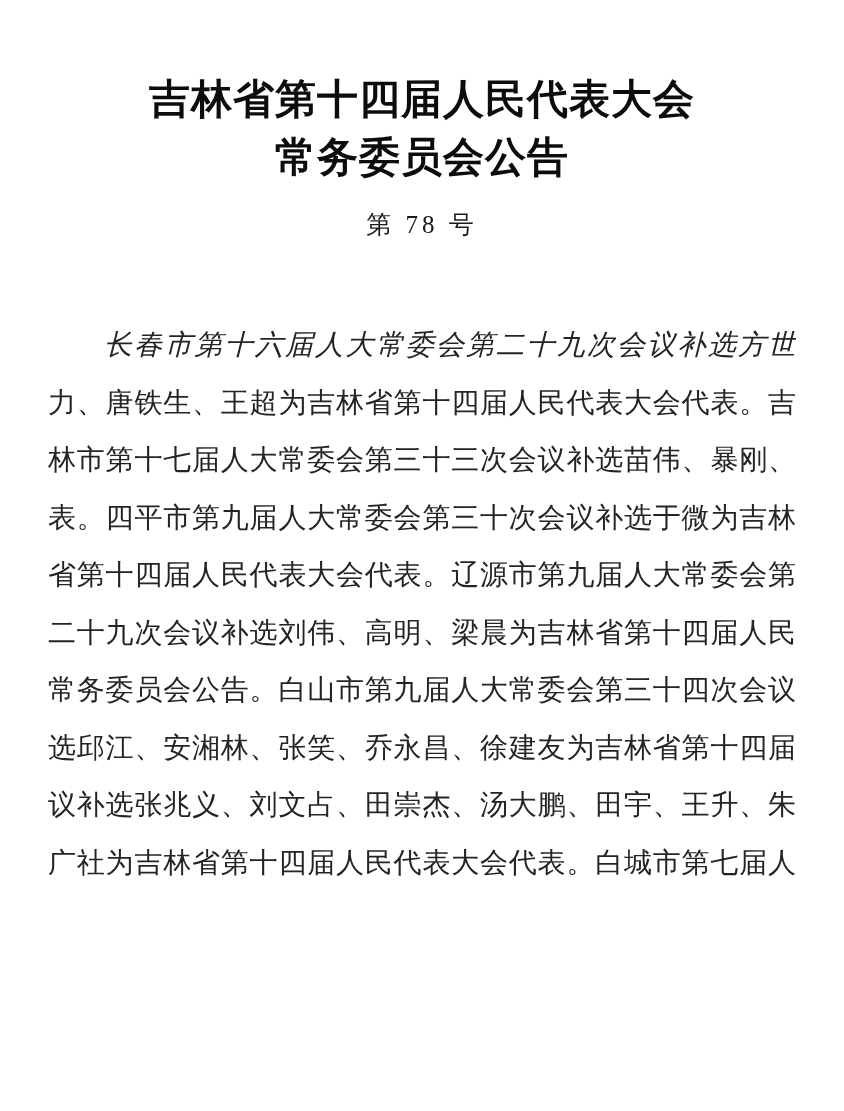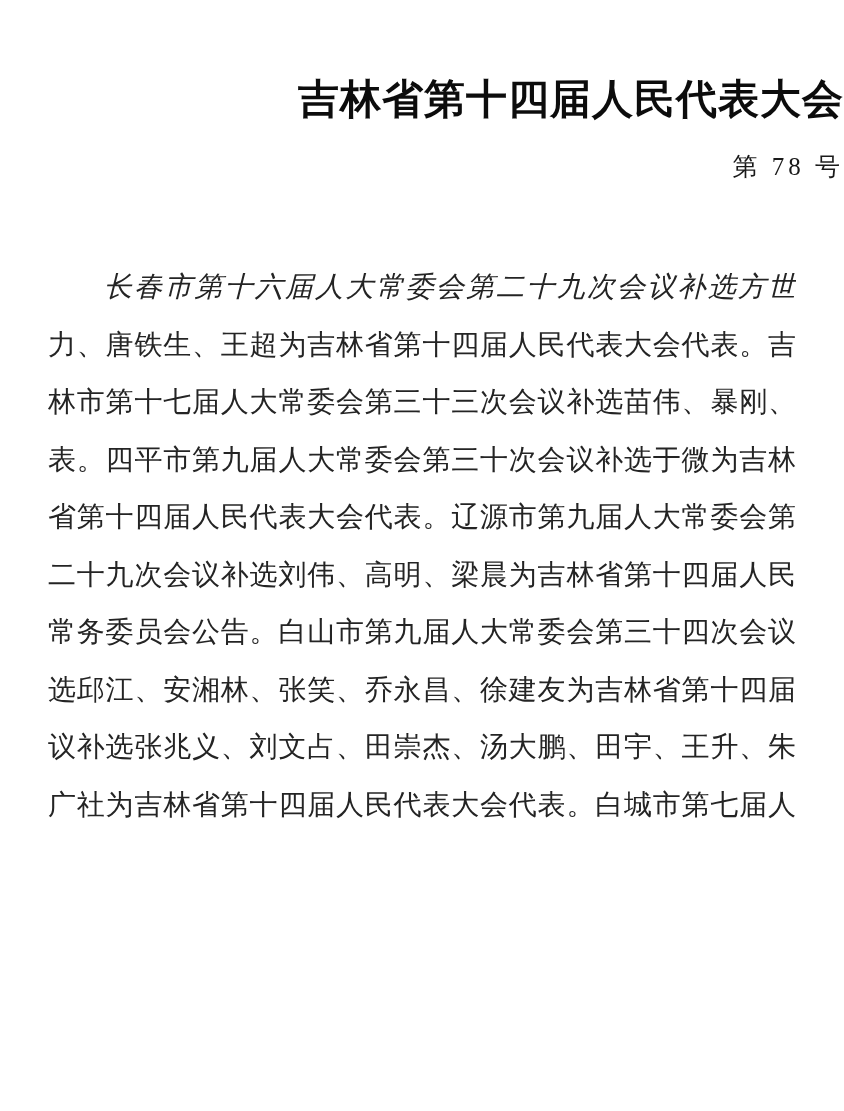--- a/index.html
+++ b/index.html
@@ -8,30 +8,30 @@
     position: relative;
     width: 844px;
     height: 1111px;
     margin: 0 auto;
     background: #ffffff;
     overflow: hidden;
     font-family: "Liberation Serif", "DejaVu Serif", serif;
   }
   .title-block {
     margin-top: 70px;
-    text-align: right;
+    text-align: center;
     font-weight: 700;
     font-size: 41px;
     line-height: 58px;
     letter-spacing: 1px;
     color: #0c0c0c;
   }
   .doc-number {
     margin-top: 26px;
-    text-align: right;
+    text-align: center;
     font-size: 25px;
     line-height: 26px;
     letter-spacing: 4px;
     color: #1a1a1a;
     font-weight: 400;
   }
   .doc-body {
     margin-top: 78px;
     padding: 0 48px;
     font-size: 28px;
@@ -51,20 +51,21 @@
     font-style: italic;
   }
 </style>
 </head>
 <body>
 
 <div class="page">
 
   <div class="title-block">
     <div>吉林省第十四届人民代表大会</div>
+    <div>常务委员会公告</div>
   </div>
 
   <div class="doc-number">第 78 号</div>
 
   <div class="doc-body">
     <div class="body-line indent">长春市第十六届人大常委会第二十九次会议补选方世</div>
     <div class="body-line">力、唐铁生、王超为吉林省第十四届人民代表大会代表。吉</div>
     <div class="body-line">林市第十七届人大常委会第三十三次会议补选苗伟、暴刚、</div>
     <div class="body-line">表。四平市第九届人大常委会第三十次会议补选于微为吉林</div>
     <div class="body-line">省第十四届人民代表大会代表。辽源市第九届人大常委会第</div>

